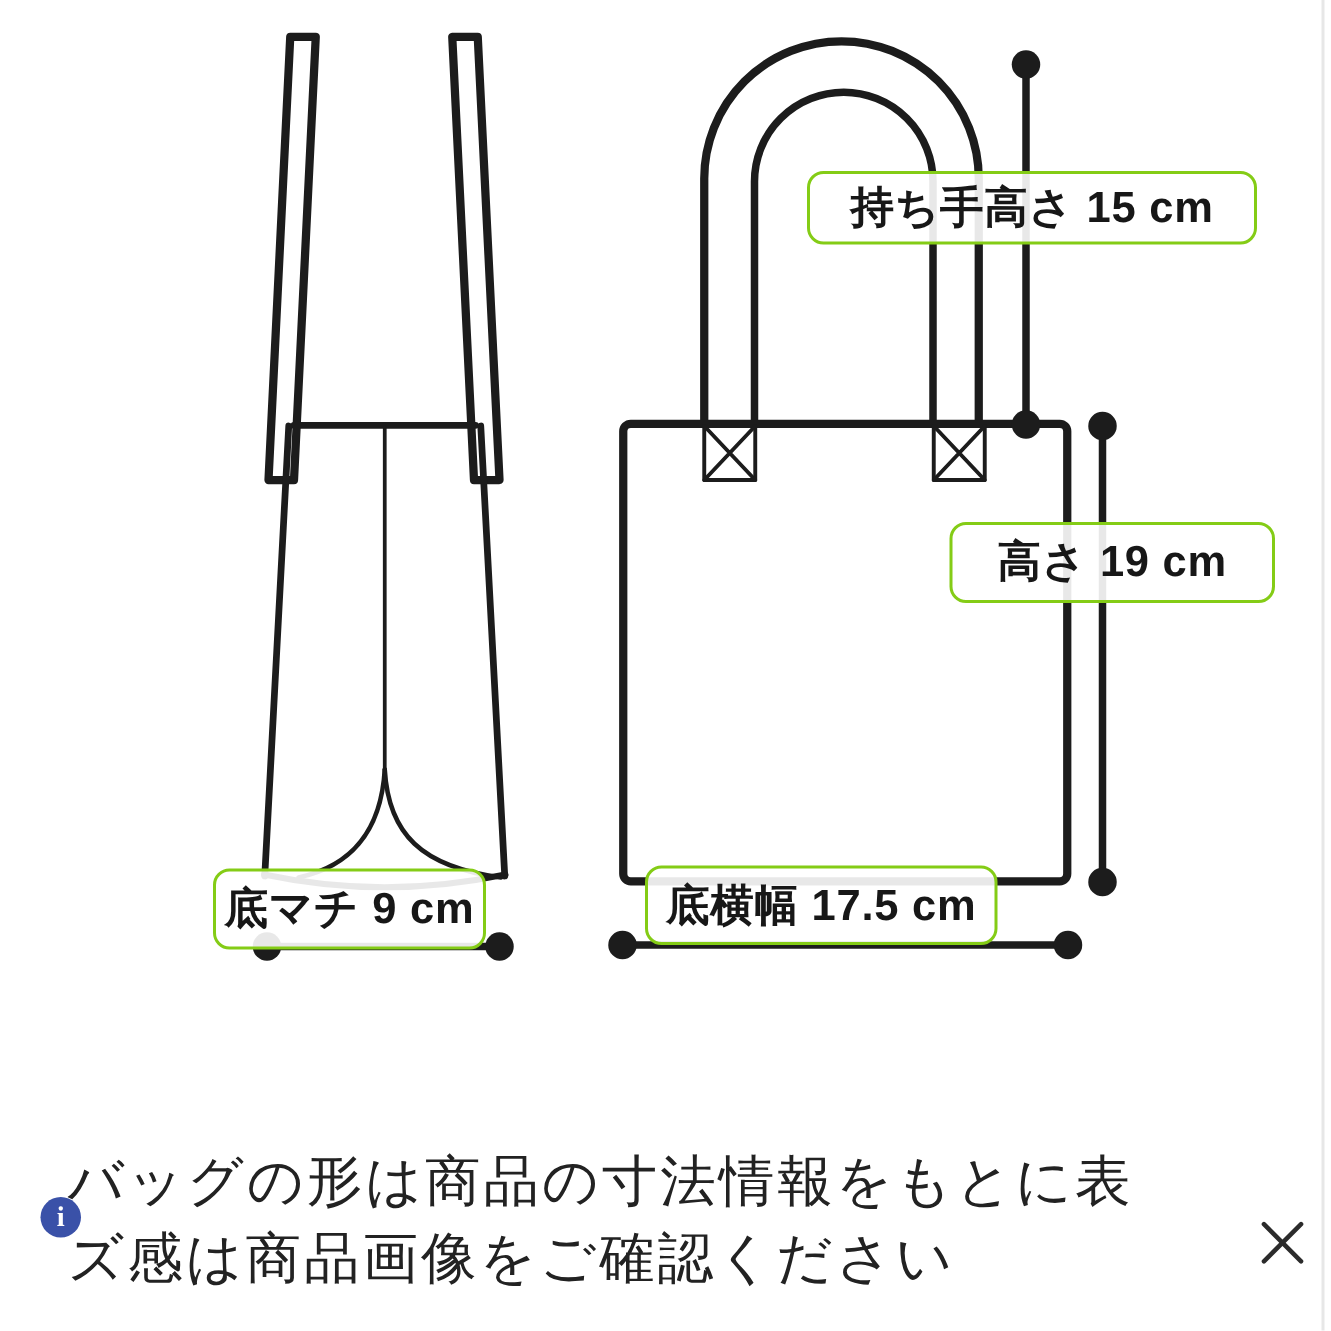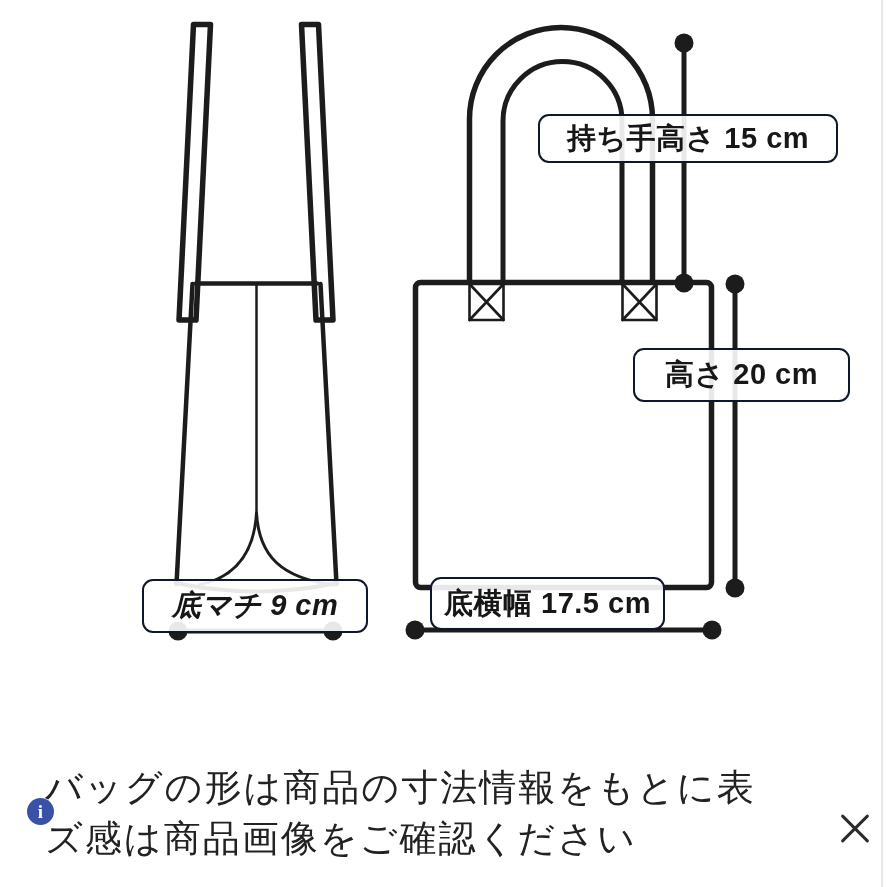--- a/index.html
+++ b/index.html
@@ -11,33 +11,33 @@
     font-family:"Liberation Sans","DejaVu Sans",sans-serif;
     color:#1c1c1c;
   }
   .stage { position:absolute; inset:0; }
   svg.diagram { position:absolute; left:0; top:0; }
 
   
   .lbl {
     position:absolute;
     background:rgba(255,255,255,0.9);
-    border:2px solid #0f172a;
+    border:2px solid #84cc16;
     border-radius:11px;
     display:flex; align-items:center; justify-content:center;
     font-weight:700;
     font-size:29px;
     letter-spacing:0.5px;
     color:#171717;
     white-space:nowrap;
     z-index:3;
   }
   .lbl-handle-height { left:538px; top:114px; width:300px; height:49px; }
   .lbl-height        { left:633px; top:348px; width:217px; height:54px; }
-  .lbl-gusset        { left:142px; top:579px; width:226px; height:54px;font-style:italic; }
+  .lbl-gusset        { left:142px; top:579px; width:182px; height:54px; }
   .lbl-bottom-width  { left:430px; top:577px; width:235px; height:53px; }
 
   
   .disclaimer {
     position:absolute; left:0; top:755px; width:887px; height:132px;
     overflow:hidden;
   }
   .info-badge {
     position:absolute; left:27px; top:43px;
     width:27px; height:27px; border-radius:50%;
@@ -130,21 +130,21 @@
 
       <g>
         <path d="M415,630 L712,630" stroke-width="5"></path>
         <circle cx="415" cy="630" r="9.5" fill="#1c1c1c" stroke="none"></circle>
         <circle cx="712" cy="630" r="9.5" fill="#1c1c1c" stroke="none"></circle>
       </g>
     </g>
   </svg>
 
   <div class="lbl lbl-handle-height">持ち手高さ 15 cm</div>
-  <div class="lbl lbl-height">高さ 20 cm</div>
+  <div class="lbl lbl-height">高さ 19 cm</div>
   <div class="lbl lbl-gusset">底マチ 9 cm</div>
   <div class="lbl lbl-bottom-width">底横幅 17.5 cm</div>
 
   <div class="disclaimer">
     <div class="info-badge">i</div>
     <div class="disc-text">
       <div class="disc-line">バッグの形は商品の寸法情報をもとに表</div>
       <div class="disc-line">ズ感は商品画像をご確認ください</div>
     </div>
     <button class="close-btn" aria-label="close">

